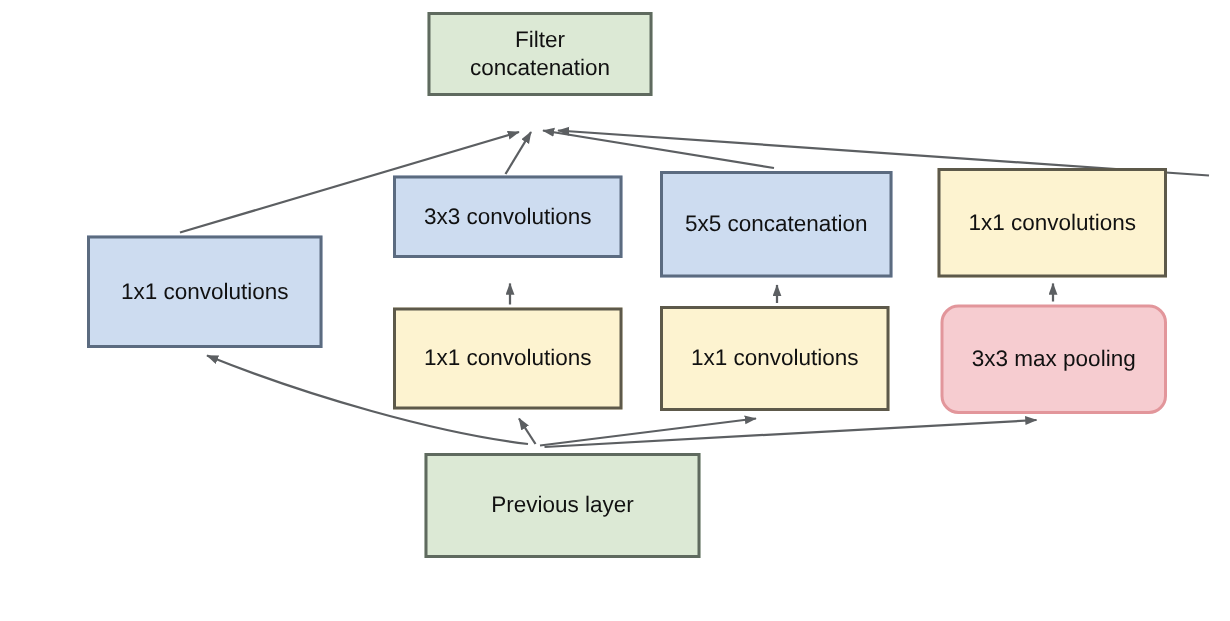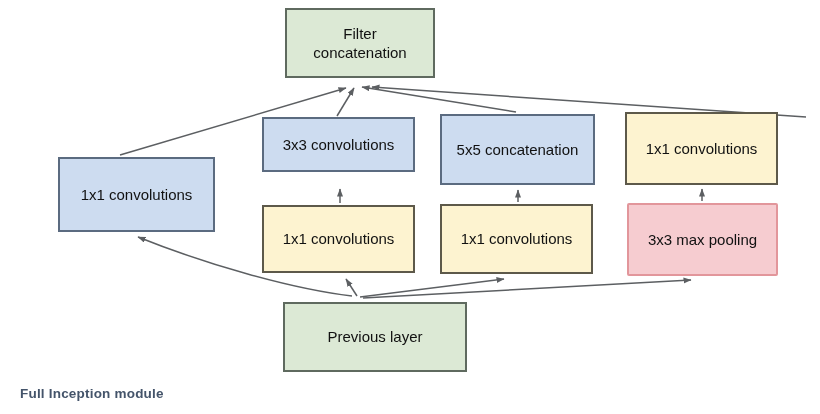--- a/index.html
+++ b/index.html
@@ -31,21 +31,21 @@
     justify-content: center;
     text-align: center;
     font-size: 15px;
     line-height: 1.3;
     color: var(--text-color, #111111);
     padding: 4px 10px;
   }
   .green  { background: var(--green-fill, #dce9d5);  border-color: var(--green-border, #5f6a5f); }
   .blue   { background: var(--blue-fill, #cddcf0);   border-color: var(--blue-border, #5b6b80); }
   .yellow { background: var(--yellow-fill, #fdf3d0); border-color: var(--yellow-border, #5d594a); }
-  .pink   { background: var(--pink-fill, #f6ccd0);   border-color: var(--pink-border, #e2969b); border-radius: 2px; text-align: right; }
+  .pink   { background: var(--pink-fill, #f6ccd0);   border-color: var(--pink-border, #e2969b); border-radius: 12px; text-align: right; }
   #caption {
     position: absolute;
     left: 20px;
     top: 386px;
     font-size: 13.5px;
     font-weight: bold;
     color: var(--caption-color, #44546a);
     letter-spacing: 0.2px;
   }
 </style>
@@ -66,21 +66,21 @@
     <path class="edge" marker-end="url(#ah)" d="M 806 117 L 372 87"></path>
     <path class="edge" marker-end="url(#ah)" d="M 340 203 L 340 189"></path>
     <path class="edge" marker-end="url(#ah)" d="M 518 202 L 518 190"></path>
     <path class="edge" marker-end="url(#ah)" d="M 702 201 L 702 189"></path>
     <path class="edge" marker-end="url(#ah)" d="M 352 296 C 292 289 205 264 138 237"></path>
     <path class="edge" marker-end="url(#ah)" d="M 357 296 L 346 279"></path>
     <path class="edge" marker-end="url(#ah)" d="M 360 297 L 504 279"></path>
     <path class="edge" marker-end="url(#ah)" d="M 363 298 L 691 280"></path>
   </svg>
 
-  <div class="node green" style="left:285px; top:8px;   width:150px; height:70px;">
+  <div class="node green" style="left:285px; top:8px;   width:150px; height:56px;">
     <span>Filter concatenation</span>
   </div>
 
   <div class="node blue" style="left:58px;  top:157px; width:157px; height:75px;">
     <span>1x1 convolutions</span>
   </div>
 
   <div class="node blue" style="left:262px; top:117px; width:153px; height:55px;">
     <span>3x3 convolutions</span>
   </div>
@@ -102,14 +102,13 @@
   </div>
 
   <div class="node pink" style="left:627px; top:203px; width:151px; height:73px;">
     <span>3x3 max pooling</span>
   </div>
 
   <div class="node green" style="left:283px; top:302px; width:184px; height:70px;">
     <span>Previous layer</span>
   </div>
 
-  <div id="caption">Full Inception module</div>
 </div>
 
 </body></html>

